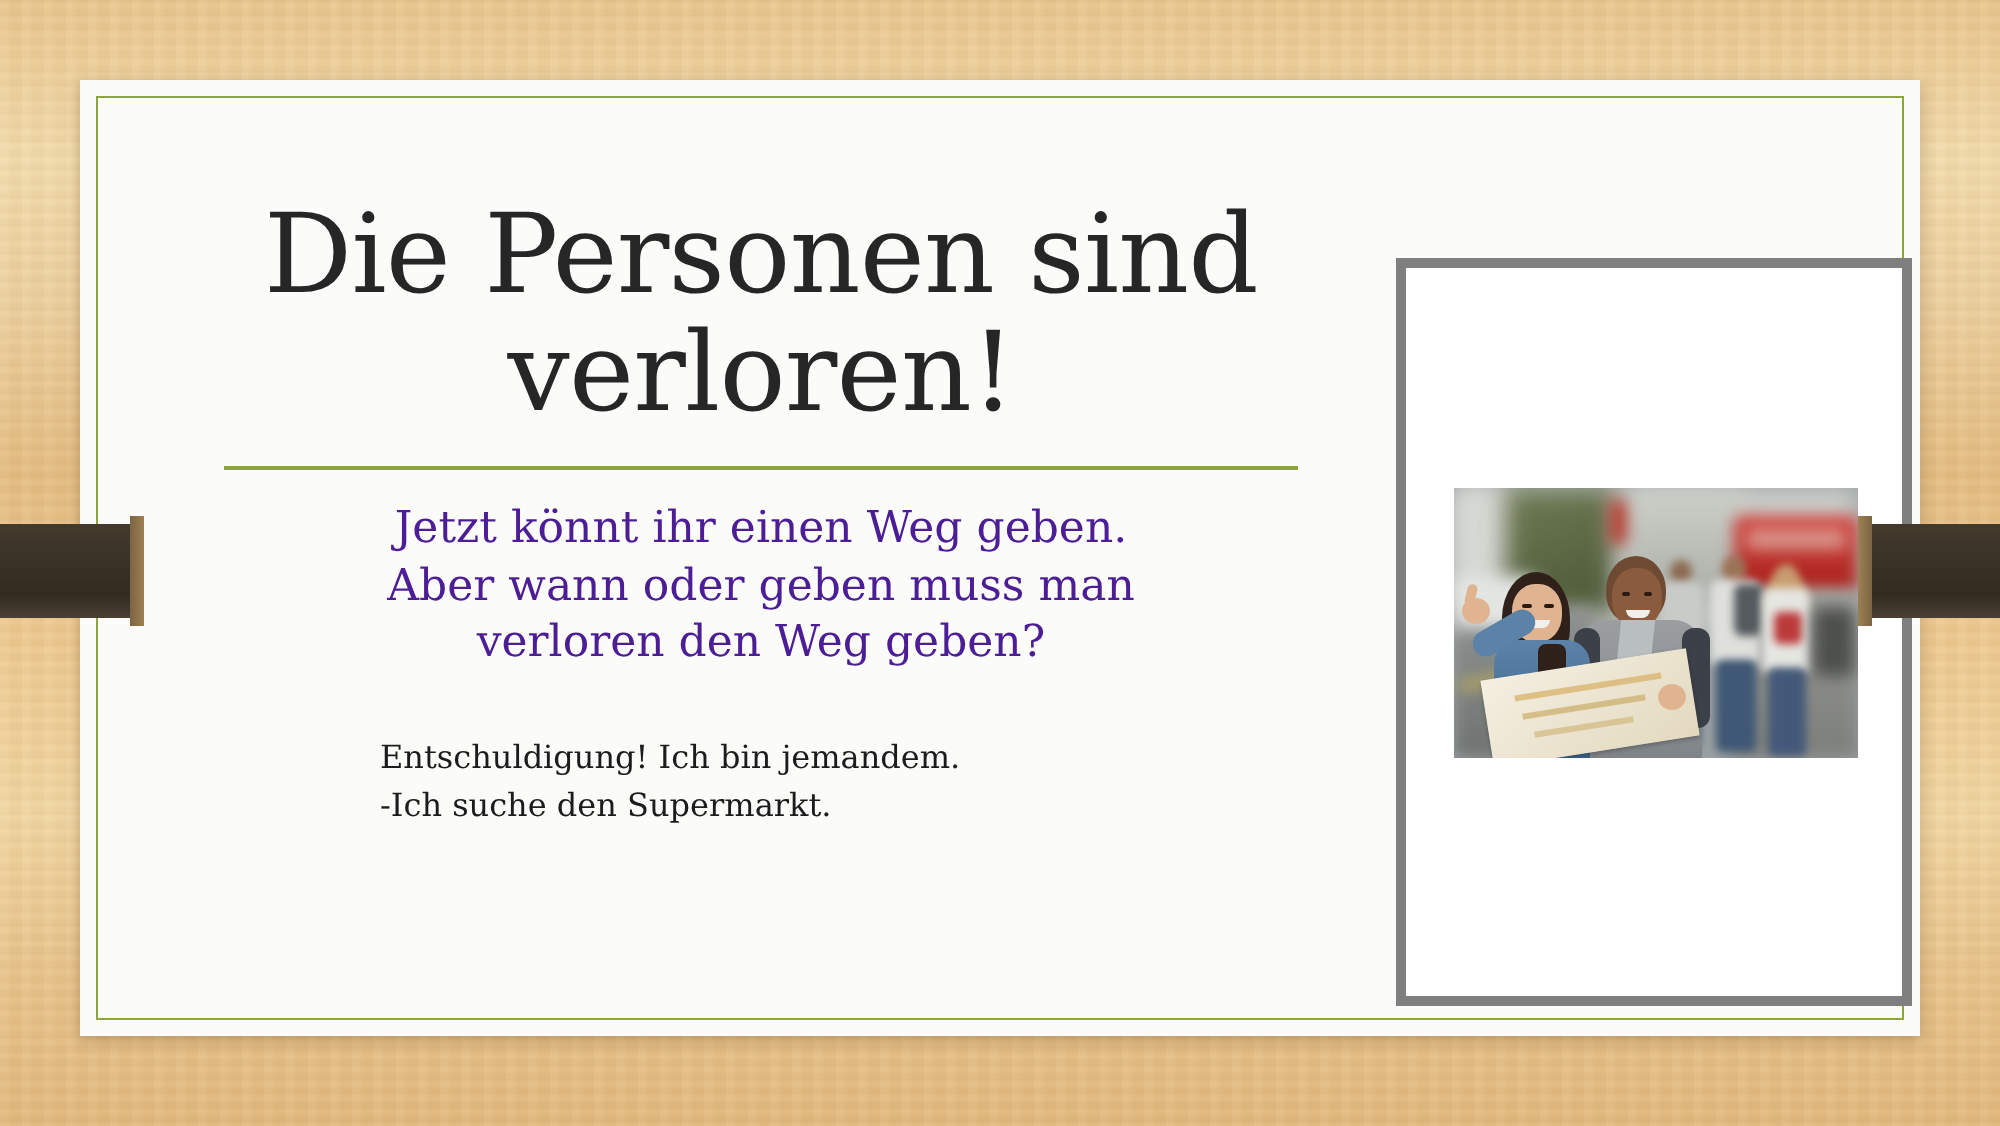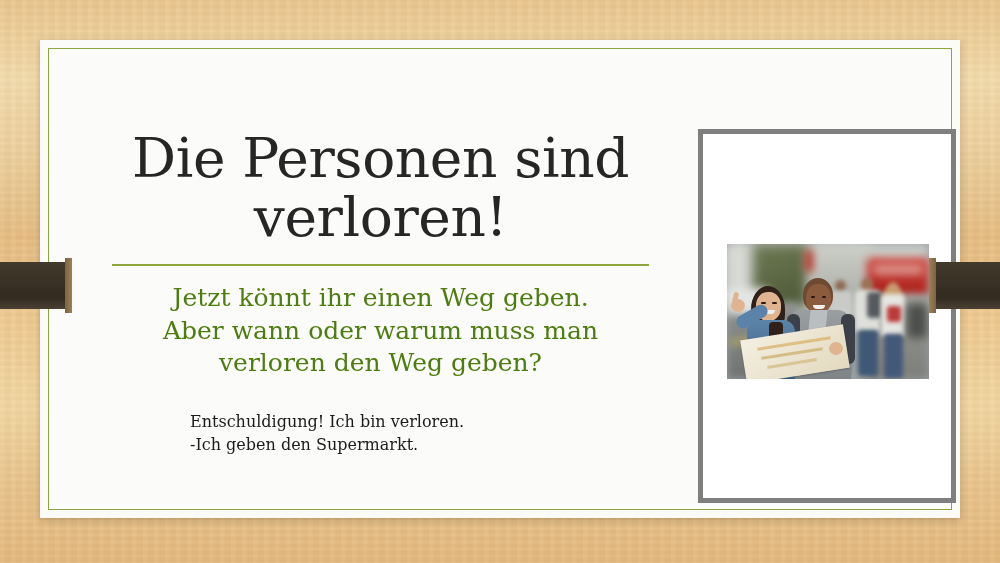--- a/index.html
+++ b/index.html
@@ -86,43 +86,43 @@
   #slide-border {
     position:absolute;
     left:8px; top:8px; right:8px; bottom:8px;
     border:1.6px solid #8ca63d;
     pointer-events:none;
   }
 
   
   #text-col {
     position:absolute;
-    left:48px; top:89px;
+    left:48px; top:58px;
     width:585px;
   }
   #title {
     font-size:55px;
     line-height:1.08;
     text-align:center;
     color:#262626;
     letter-spacing:-0.4px;
     font-weight:400;
     font-family:"DejaVu Serif", serif;
   }
   #divider {
     margin:16px auto 0 auto;
     width:537px; height:2px;
     background:#8ca63d;
   }
   #subtitle {
     margin-top:16px;
-    font-size:25px;
+    font-size:22px;
     line-height:1.31;
     text-align:center;
-    color:#4d7c0f;
+    color:#4c1d95;
     font-family:"DejaVu Serif", serif;
   }
   #dialogue {
     margin-top:30px;
     padding-left:102px;
     font-size:16px;
     line-height:1.46;
     text-align:left;
     color:#1c1c1c;
     font-family:"DejaVu Serif", serif;
@@ -163,27 +163,27 @@
     <div id="slide-border"></div>
 
     <div id="text-col">
 
       <div id="title">Die Personen sind verloren!</div>
 
       <div id="divider"></div>
 
       <div id="subtitle">
         <div>Jetzt könnt ihr einen Weg geben.</div>
-        <div>Aber wann oder warum muss man</div>
+        <div>Aber wann oder geben muss man</div>
         <div>verloren den Weg geben?</div>
       </div>
 
       <div id="dialogue">
-        <div>Entschuldigung! Ich bin verloren.</div>
-        <div>-Ich geben den Supermarkt.</div>
+        <div>Entschuldigung! Ich bin jemandem.</div>
+        <div>-Ich suche den Supermarkt.</div>
       </div>
 
     </div>
 
     <div id="frame">
       <div id="photo" title="Ein Paar mit einer Stadtkarte auf einer Straße; im Hintergrund ein roter Bus und Passanten">
 
         <div class="ph blur-lg" style="left:0;top:0;width:202px;height:72px;background:linear-gradient(to bottom,#cfd3cf,#b9bdb8);"></div>
         <div class="ph blur-lg" style="left:0;top:0;width:26px;height:70px;background:#d7d9d4;"></div>
         <div class="ph blur-lg" style="left:26px;top:0;width:54px;height:62px;background:linear-gradient(160deg,#6f7a54,#4b5736);"></div>

